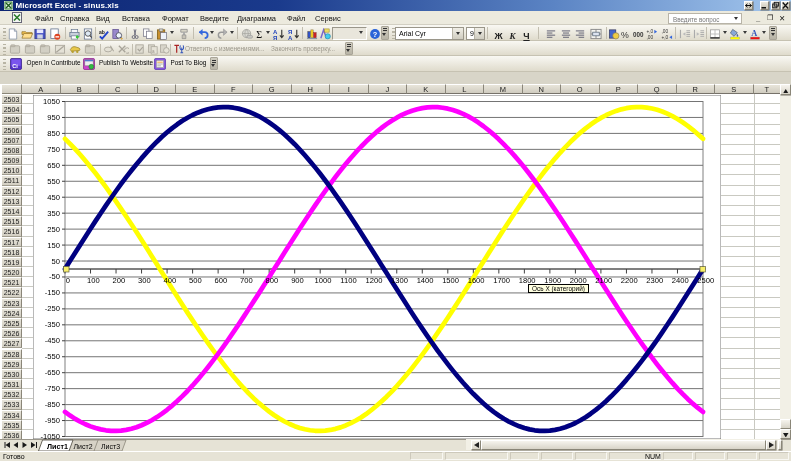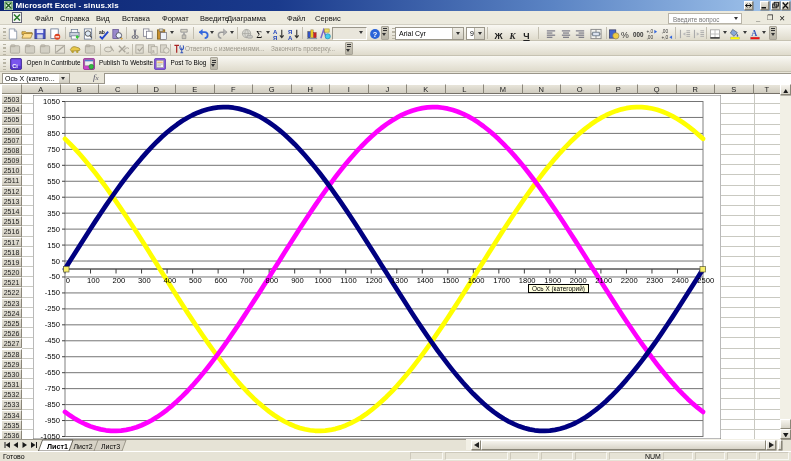--- a/index.html
+++ b/index.html
@@ -49,21 +49,21 @@
 <svg style="position:absolute;left:11px;top:1.5px" width="12" height="11" viewBox="0 0 12 11">
         <rect x="1.5" y="0.5" width="9" height="10" fill="#f4f6f4" stroke="#667"></rect>
         <path d="M3 2.5 L9 8.5 M9 2.5 L3 8.5" stroke="#2a7a2a" stroke-width="1.6"></path>
       </svg>
 <div class="mitem" style="left:35px">Файл</div>
 <div class="mitem" style="left:60px">Справка</div>
 <div class="mitem" style="left:96px">Вид</div>
 <div class="mitem" style="left:122px">Вставка</div>
 <div class="mitem" style="left:162px">Формат</div>
 <div class="mitem" style="left:200px">Введите</div>
-<div class="mitem" style="left:227px">Диаграмма</div>
+<div class="mitem" style="left:237px">Диаграмма</div>
 <div class="mitem" style="left:287px">Файл</div>
 <div class="mitem" style="left:315px">Сервис</div>
 <div style="position:absolute;left:668px;top:2.5px;width:74px;height:10.5px;background:#fff;border:1px solid #b8b4a8;font-size:6.3px;color:#777;padding:1.5px 0 0 4px">Введите вопрос</div>
 <div style="position:absolute;left:734px;top:6px;border-left:2.6px solid transparent;border-right:2.6px solid transparent;border-top:3.2px solid #333"></div>
 <div class="mitem" style="left:756px;font-weight:bold">_</div>
 <div class="mitem" style="left:767px;font-size:7px">❐</div>
 <div class="mitem" style="left:779px;font-size:7.5px">✕</div>
 </div>
 <div class="abs" id="tb1"></div>
 <div class="abs" id="tb2"></div>
@@ -362,27 +362,20 @@
       <rect x="2.5" y="2.5" width="8" height="8" fill="#f8f8f4" stroke="#777" stroke-width="0.5"></rect>
       <rect x="3.5" y="4" width="6" height="1" fill="#f0a030"></rect>
       <rect x="3.5" y="6" width="6" height="1" fill="#aaa"></rect>
       <rect x="3.5" y="8" width="4" height="1" fill="#aaa"></rect>
     </svg>
 <div class="btxt" style="left:170.5px;top:59px">Post To Blog</div>
     <div style="position:absolute;left:209.5px;top:57px;width:8px;height:13px;background:linear-gradient(#cfccc0,#b8b4a6);border:1px solid #a9a598;border-radius:1px"></div>
     <div style="position:absolute;left:211px;top:64px;width:0;height:0;border-left:2.5px solid transparent;border-right:2.5px solid transparent;border-top:3px solid #333"></div>
     <div style="position:absolute;left:211.5px;top:59.5px;width:4px;height:1px;background:#333"></div>
     <div style="position:absolute;left:211.5px;top:61.5px;width:4px;height:1px;background:#333"></div>
-<div class="abs" id="frow">
-<div style="position:absolute;left:2px;top:1px;width:68px;height:11px;background:#fff;border:1px solid #9a968a;font-size:7px;padding-left:2px;line-height:10px;white-space:nowrap;overflow:hidden">Ось X (катего...</div>
-<div style="position:absolute;left:59px;top:2px;width:10px;height:9px;background:linear-gradient(#f0eee6,#cfccc0)"></div>
-<div style="position:absolute;left:61px;top:5px;border-left:2.6px solid transparent;border-right:2.6px solid transparent;border-top:3.2px solid #333"></div>
-<div style="position:absolute;left:93px;top:0.5px;font-size:9px;font-style:italic;color:#556;font-family:'Liberation Serif'">f<span style="font-size:7px">x</span></div>
-<div style="position:absolute;left:104px;top:1px;width:687px;height:11.5px;background:#fff;border-left:1px solid #9a968a;border-top:1px solid #9a968a"></div>
-</div>
 <div class="abs" style="left:0;top:84px;width:791px;height:366px;background:#fff">
 <div style="position:absolute;left:781px;top:0;width:10px;height:366px;background:#e9e6dc"></div>
 </div>
 <div style="position:absolute;left:2px;top:84px;width:20px;height:10px;background:linear-gradient(#e8e5da,#d2cec2);border-right:1px solid #8a8678;border-bottom:1px solid #8a8678;border-top:1px solid #fff"></div>
 <div class="ch" style="left:22.0px;width:38.5px">A</div>
 <div class="ch" style="left:60.5px;width:38.5px">B</div>
 <div class="ch" style="left:99.0px;width:38.5px">C</div>
 <div class="ch" style="left:137.5px;width:38.5px">D</div>
 <div class="ch" style="left:176.0px;width:38.5px">E</div>
 <div class="ch" style="left:214.5px;width:38.5px">F</div>

